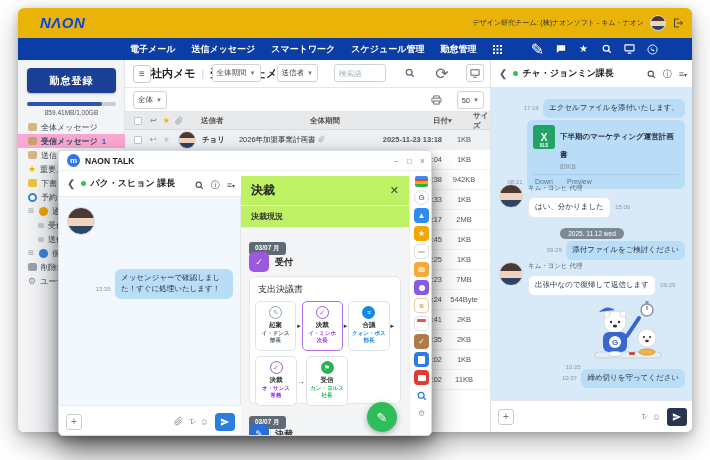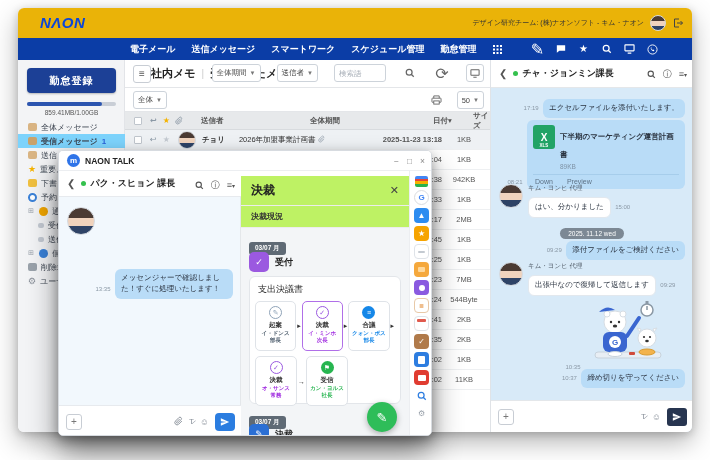--- a/index.html
+++ b/index.html
@@ -26,21 +26,21 @@
 
   
   .sidebar{position:absolute;left:0;top:52px;width:107px;height:372px;background:#f3f4f6;border-right:1px solid #e2e4e8;}
   .attbtn{position:absolute;left:9px;top:8px;width:89px;height:25px;background:#1c4096;color:#fff;font-size:10px;font-weight:bold;
           border:none;border-radius:4px;display:flex;align-items:center;justify-content:center;letter-spacing:1px;box-shadow:0 1px 2px rgba(0,0,0,.25);}
   .storebar{position:absolute;left:9px;top:42px;width:89px;height:4px;background:#c9ced6;border-radius:2px;}
   .storefill{height:4px;width:84%;background:#2c55b0;border-radius:2px;}
   .storetext{position:absolute;left:0;top:49px;width:107px;text-align:center;font-size:6.5px;color:#555;}
   .slist{position:absolute;left:0;top:60px;width:107px;}
   .sitem{height:14px;display:flex;align-items:center;gap:4px;padding-left:10px;font-size:8px;color:#3c4450;white-space:nowrap;overflow:hidden;}
-  .sitem.sel{background:#7dd3fc;font-weight:bold;}
+  .sitem.sel{background:#f9a8d4;font-weight:bold;}
   .sitem.sub{padding-left:20px;}
   .sbadge{color:#2b62d9;font-weight:bold;font-size:8px;}
   .ic{display:inline-block;width:9px;height:8px;border-radius:2px;flex:0 0 auto;}
   .ic-folder{background:#d9b483;} .ic-folder2{background:#c9a26b;} .ic-draft{background:#f0c040;}
   .ic-clock{background:#fff;border:2px solid #3b82d8;border-radius:50%;width:9px;height:9px;}
   .ic-bell{background:#f0a500;border-radius:50%;width:9px;height:9px;}
   .ic-person{background:#3b82d8;border-radius:50%;width:9px;height:9px;}
   .ic-trash{background:#9aa2ab;} .ic-sub{width:6px;height:5px;background:#c3c9d2;}
   .gear{color:#8a909a;font-size:9px;line-height:1;}
   .expand{font-size:7px;color:#98a0aa;width:7px;flex:0 0 auto;}

